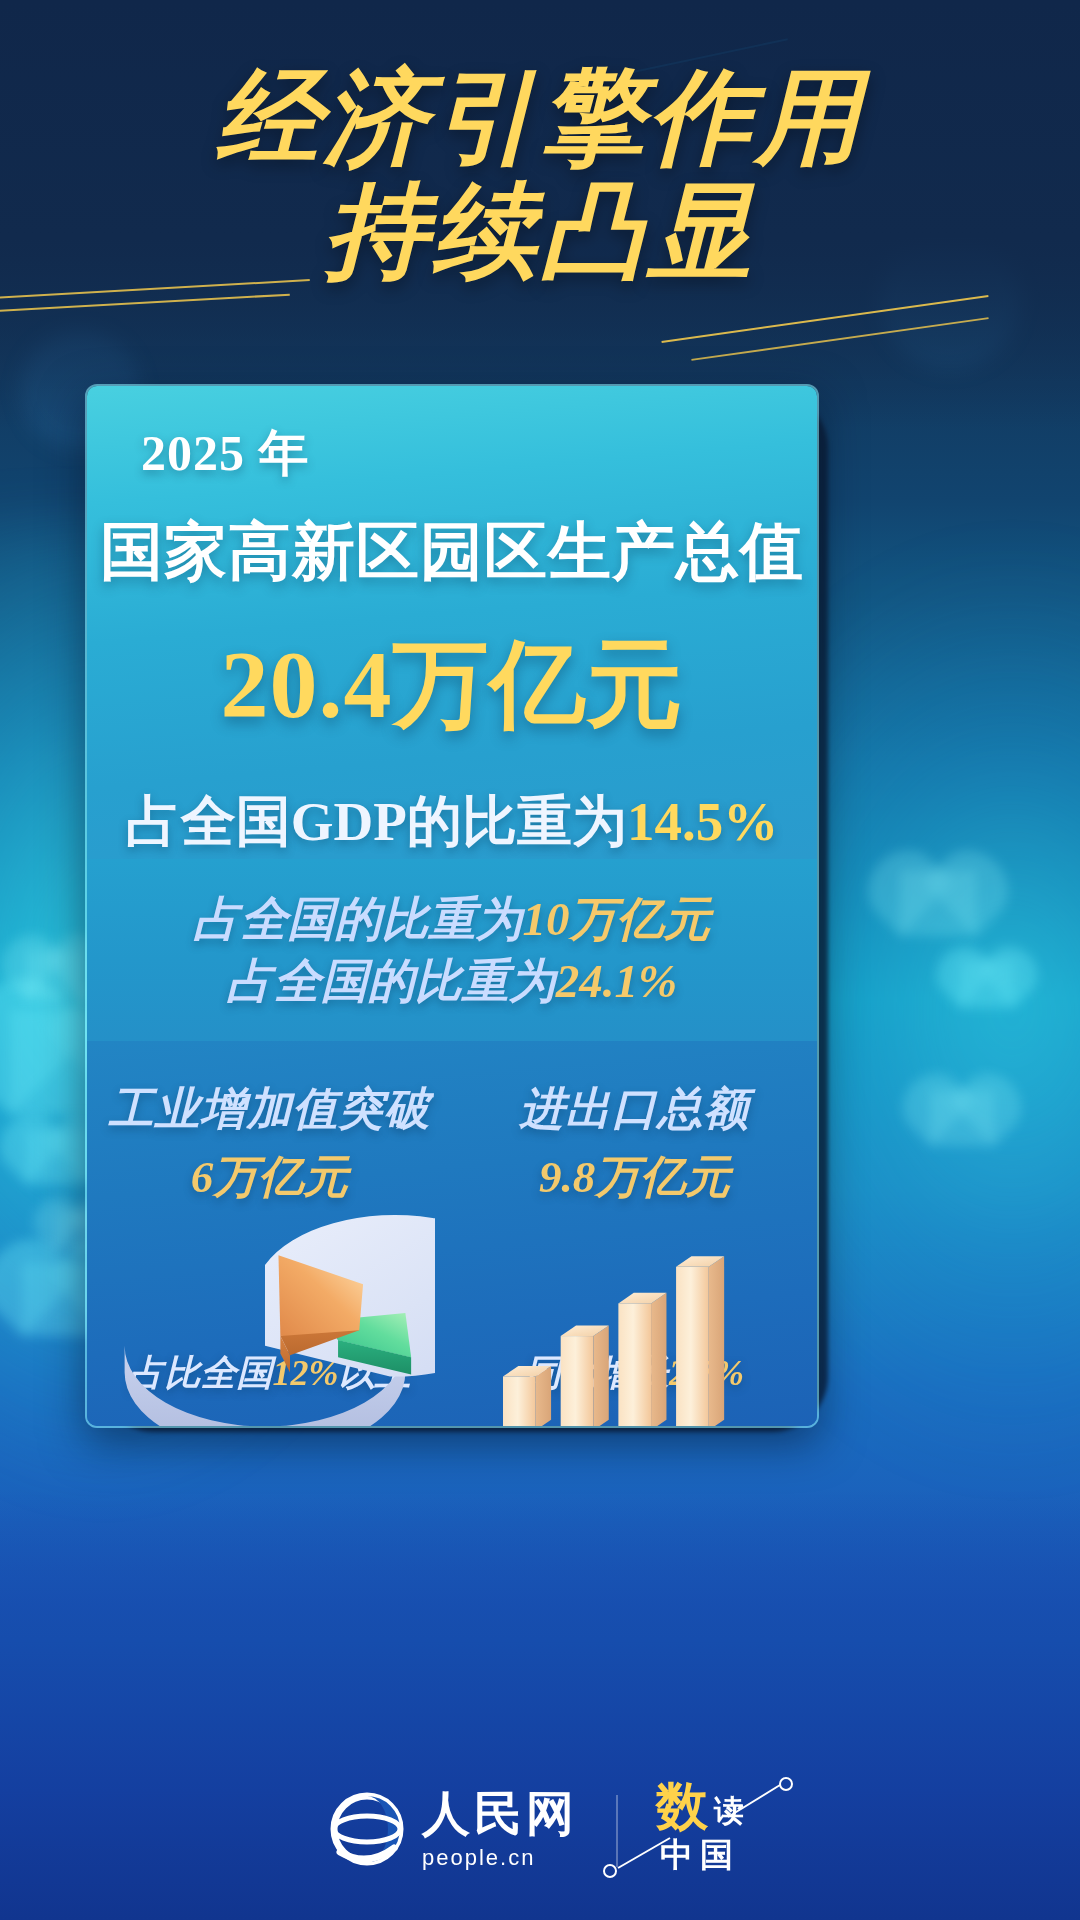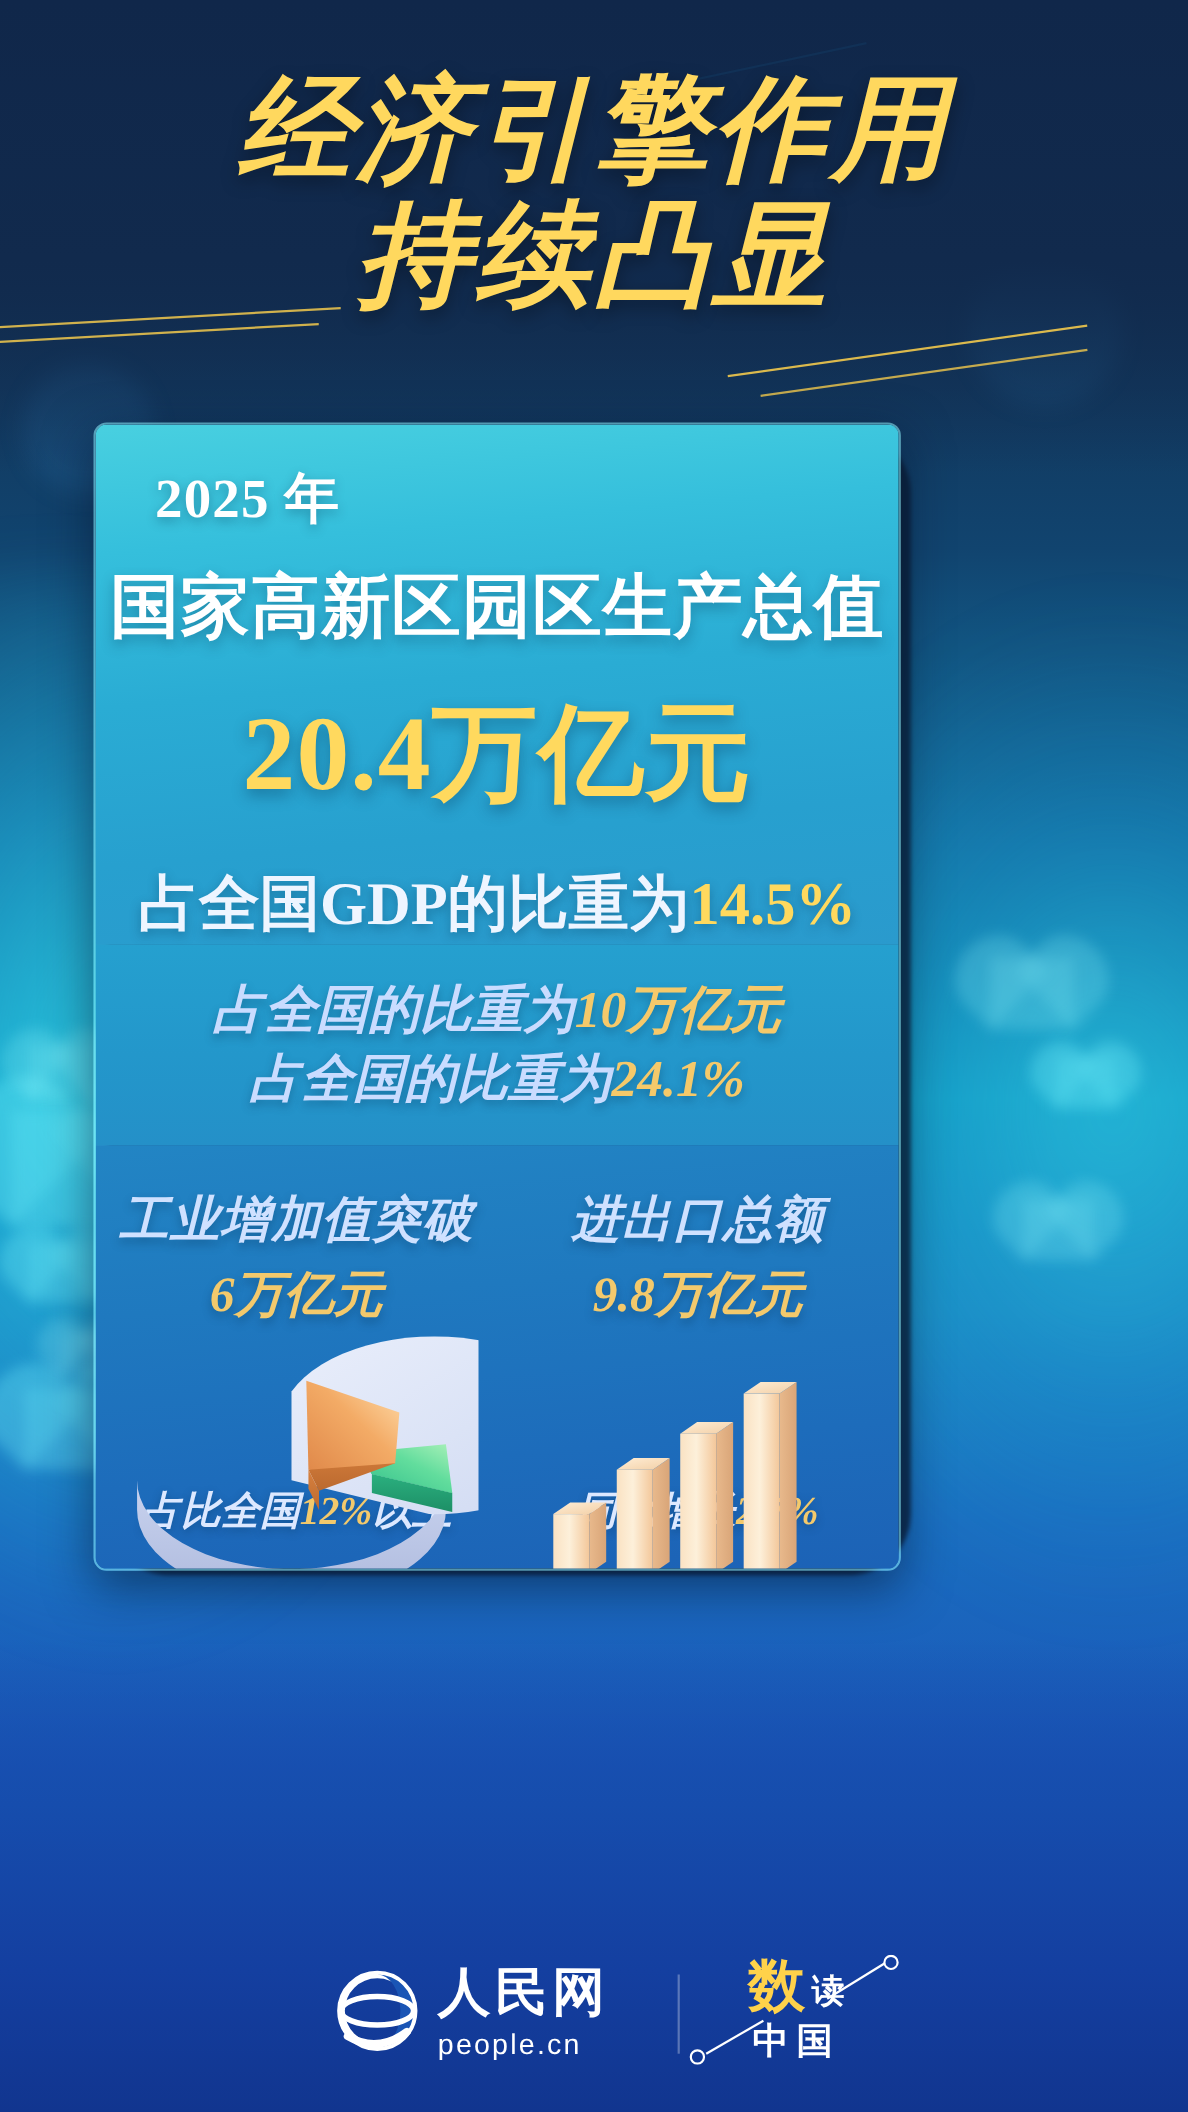--- a/index.html
+++ b/index.html
@@ -141,26 +141,26 @@
   .col-graphic{flex:1 1 auto;width:100%;position:relative;}
   .col-foot{
     margin-bottom:28px;font-style:italic;font-weight:bold;font-size:36px;color:#dce8ff;
     text-shadow:0 3px 8px rgba(0,45,80,.35);
   }
   .col-foot .hl{color:#f3c96c;}
 
   
   .footer{
     position:absolute;left:0;bottom:42px;width:1072px;
-    display:flex;align-items:center;justify-content:center;gap:62px;z-index:6;
+    display:flex;align-items:center;justify-content:center;gap:38px;z-index:6;
   }
   .brand{display:flex;align-items:center;gap:16px;}
   .brand-txt{display:flex;flex-direction:column;align-items:flex-start;}
   .brand-cn{color:#fff;font-size:48px;font-weight:bold;letter-spacing:4px;line-height:1;}
-  .brand-en{color:#fff;font-size:26px;letter-spacing:2px;margin-top:7px;
+  .brand-en{color:#fff;font-size:22px;letter-spacing:2px;margin-top:7px;
     font-family:"Liberation Sans",sans-serif;}
   .divider{width:2px;height:72px;background:rgba(255,255,255,.30);}
   .brand2{position:relative;display:flex;flex-direction:column;align-items:center;}
   .b2-r1{display:flex;align-items:flex-end;gap:6px;}
   .b2-shu{color:#ffd24a;font-size:52px;font-weight:bold;line-height:.92;}
   .b2-du{color:#fff;font-size:30px;font-weight:bold;line-height:1;margin-bottom:5px;}
   .b2-r2{color:#fff;font-size:33px;font-weight:bold;letter-spacing:7px;margin-top:2px;}
 </style>
 </head>
 <body>

